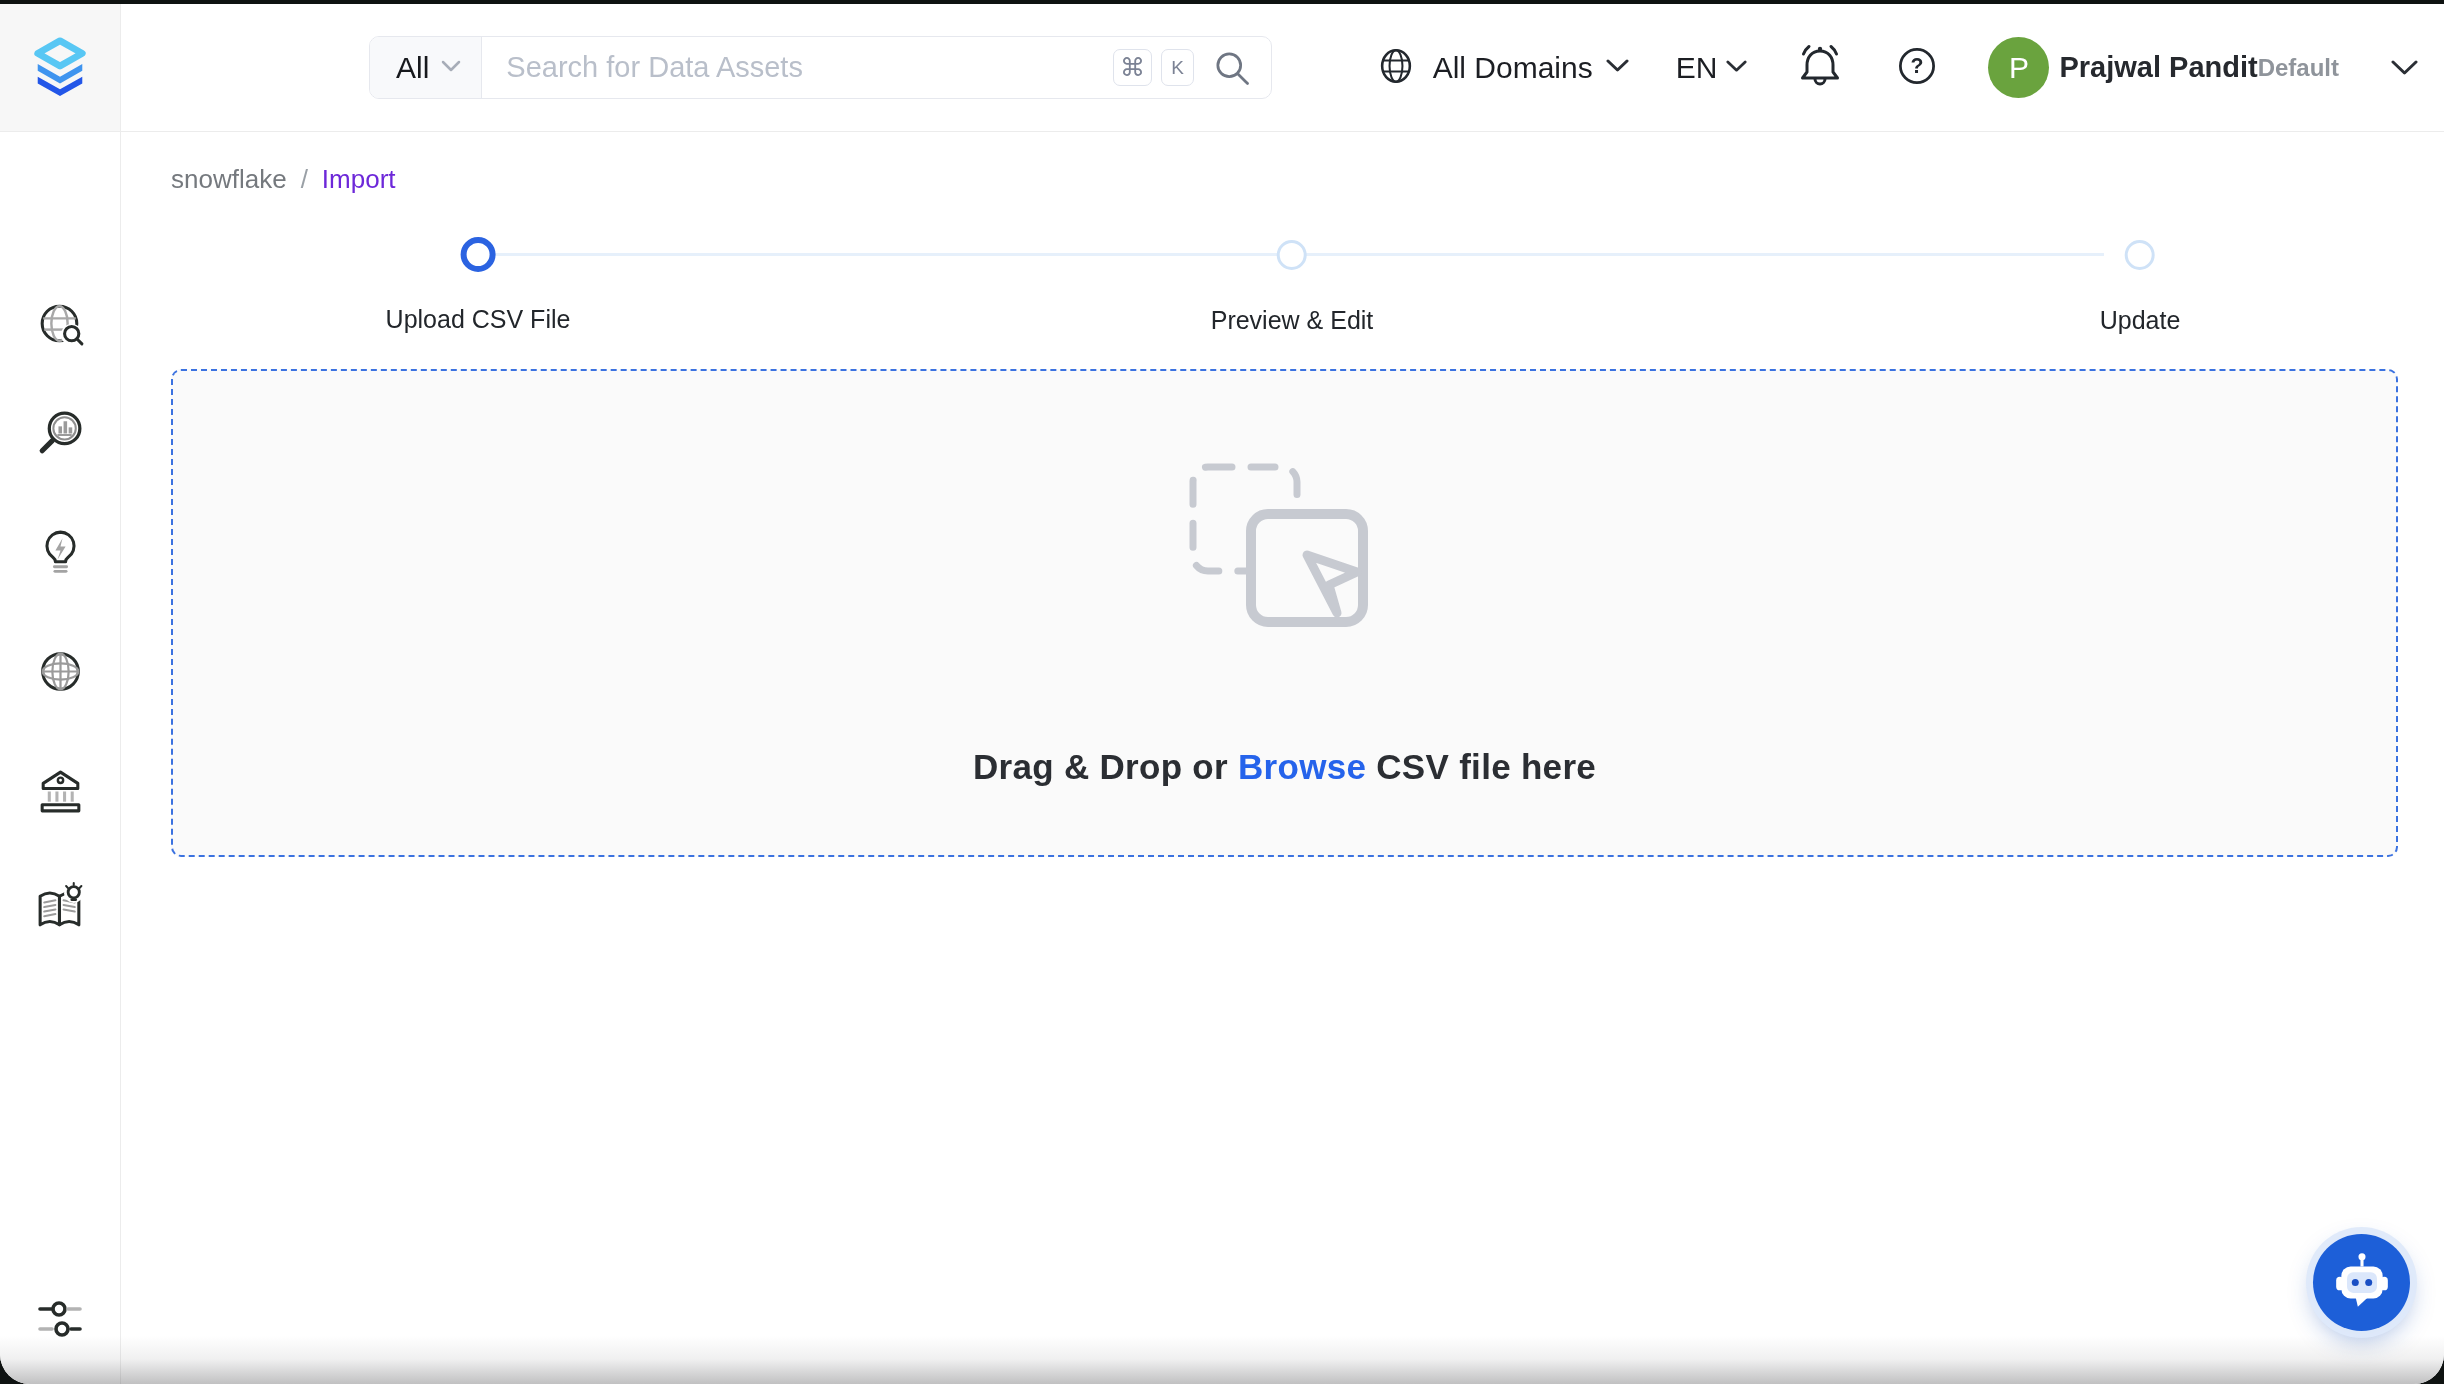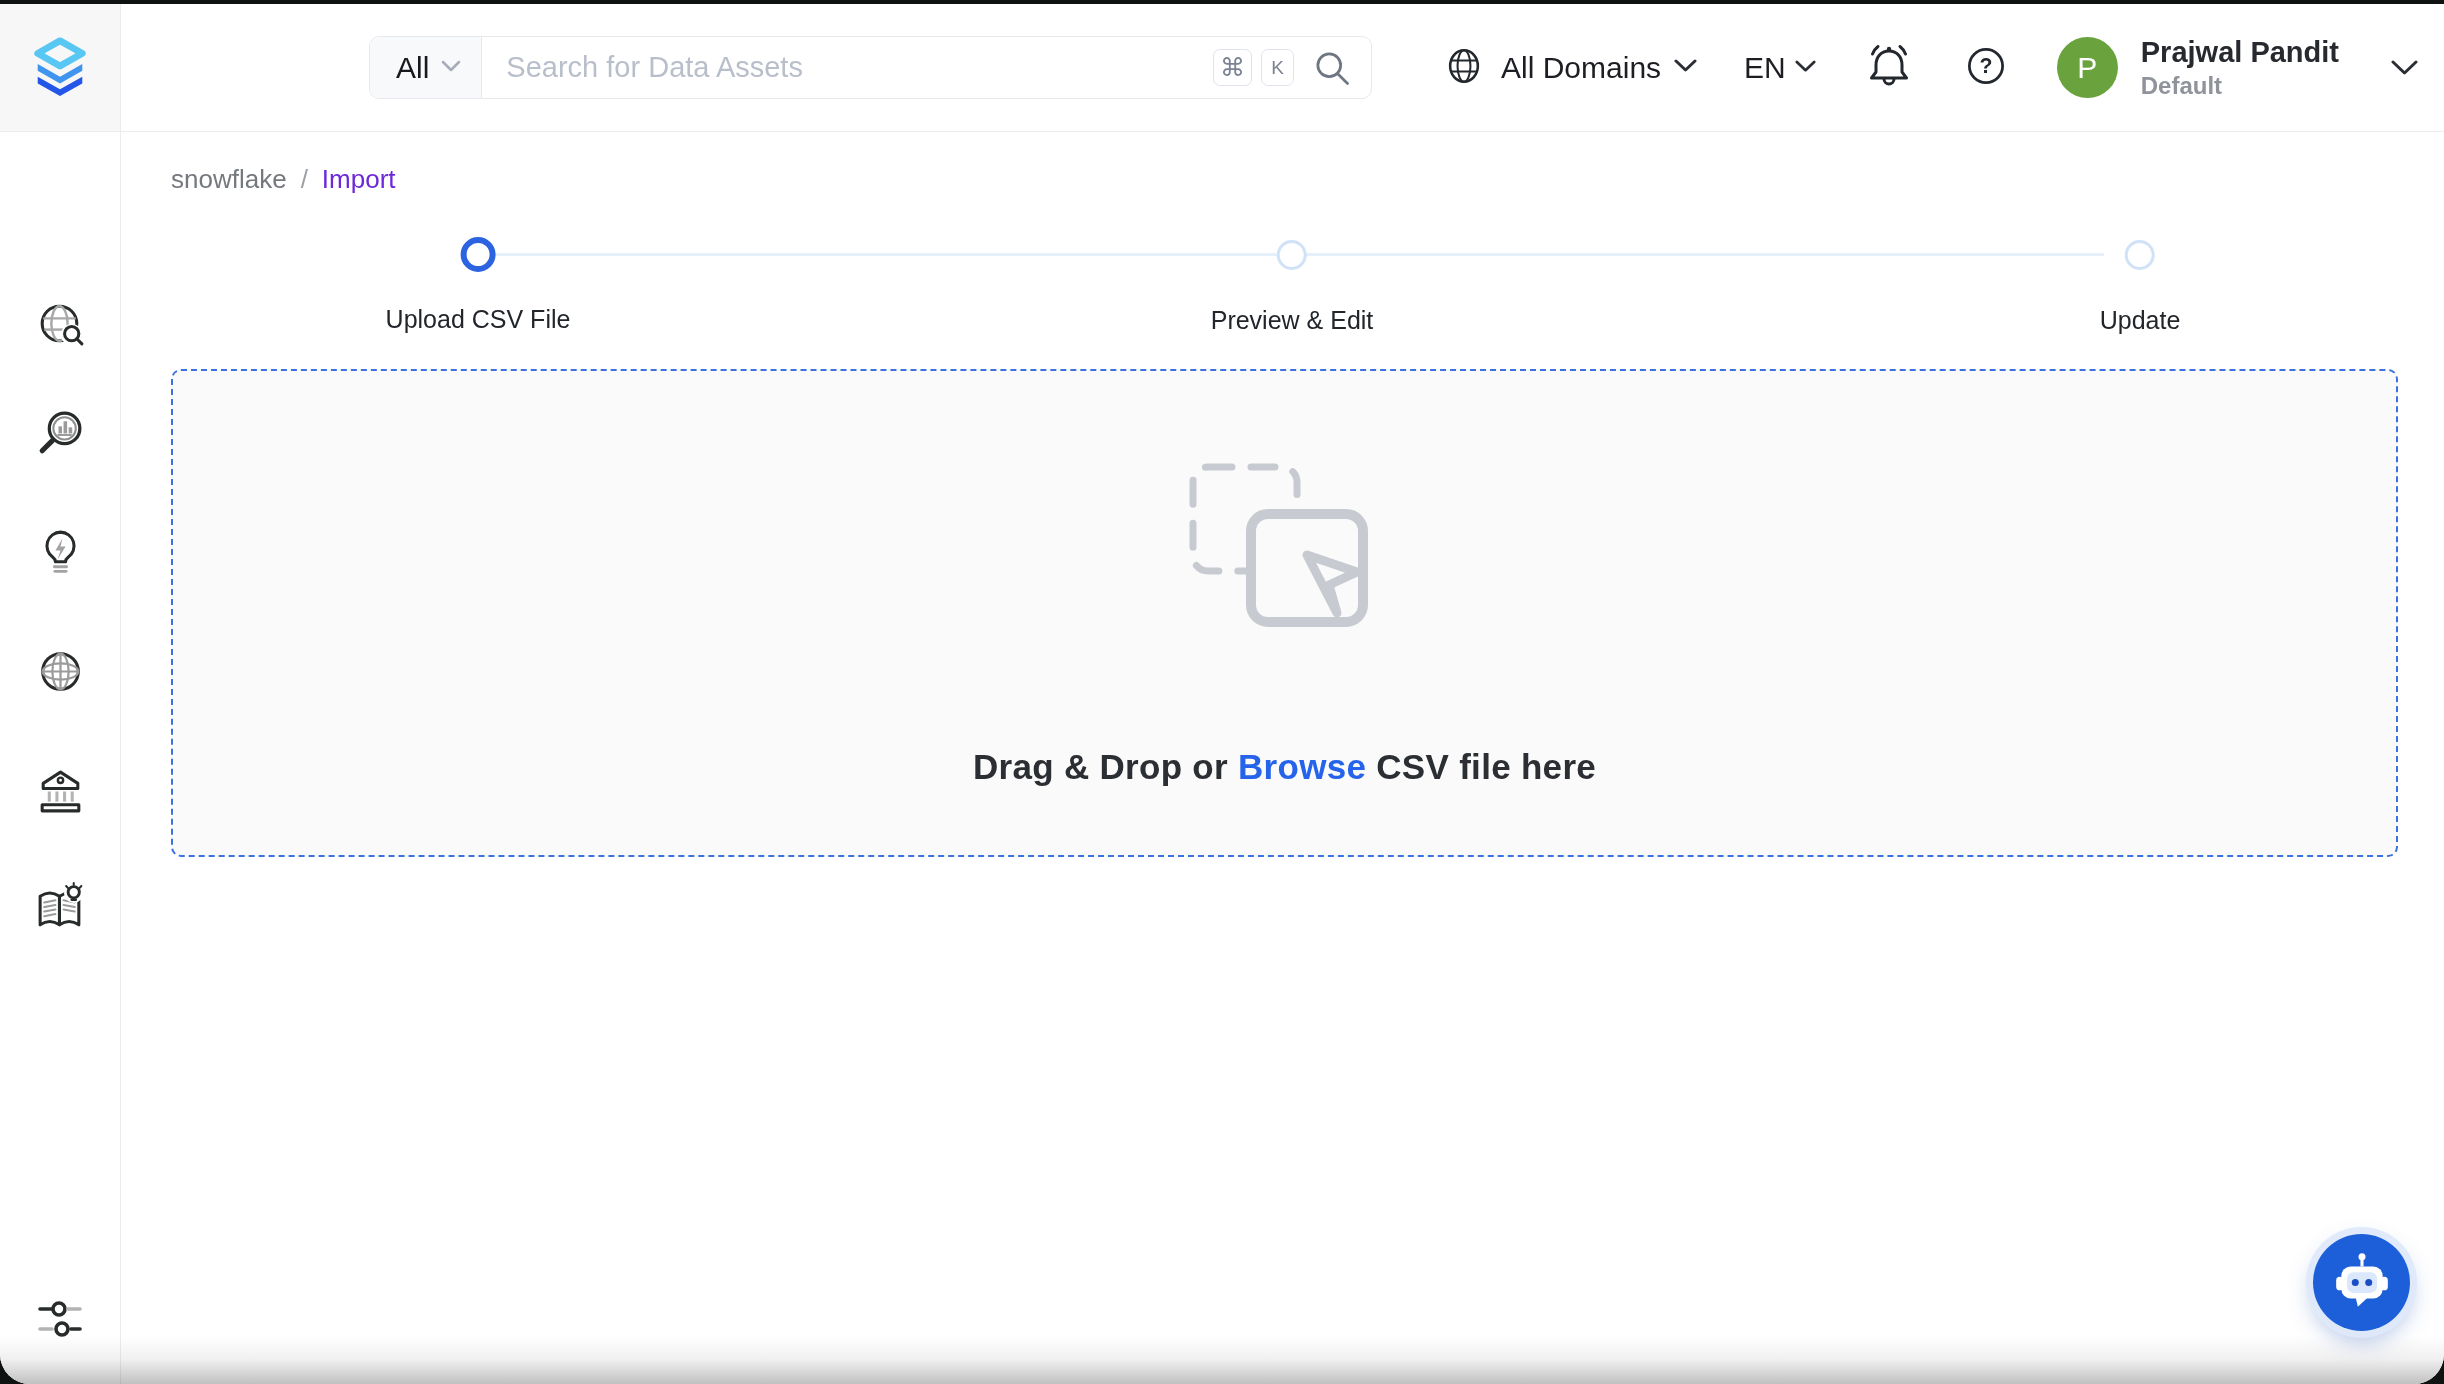--- a/index.html
+++ b/index.html
@@ -24,21 +24,21 @@
     background:#fff; border-bottom:1px solid #ececec;
   }
   .logo-cell {
     position:absolute; left:0; top:0; width:121px; height:127px;
     background:#f7f7f7; border-right:1px solid #ececec;
     display:flex; align-items:center; justify-content:center;
     cursor:pointer;
   }
   .search-wrap {
     position:absolute; left:369px; top:32px;
-    width:1003px; height:63px;
+    width:903px; height:63px;
     border:1.5px solid #e6e8ee; border-radius:10px;
     display:flex; align-items:center; background:#fff;
   }
   .search-scope {
     height:100%; padding:0 20px 0 26px;
     background:#f8f9fb; border-right:1px solid #e6e8ee;
     border-radius:9px 0 0 9px;
     display:flex; align-items:center; gap:12px; cursor:pointer;
   }
   .search-scope .scope-label { font-size:30px; color:#17191d; }
@@ -65,21 +65,21 @@
   }
   .hr-item { display:flex; align-items:center; gap:13px; cursor:pointer; }
   .hr-label { font-size:30px; color:#1c1e23; font-weight:500; white-space:nowrap; }
   .icon-btn { background:none; border:none; cursor:pointer; display:flex; align-items:center; }
   .user-chip { display:flex; align-items:center; cursor:pointer; }
   .avatar {
     width:61px; height:61px; border-radius:50%;
     display:flex; align-items:center; justify-content:center;
     color:#fff; font-size:30px; font-weight:400;
   }
-  .user-names { margin-left:23px; display:flex; flex-direction:column; line-height:1.15; }
+  .user-names { margin-left:10px; display:flex; flex-direction:row; line-height:1.15; }
   .user-name { font-size:29px; font-weight:700; color:#26292e; }
   .user-role { font-size:24px; color:#8f949b; margin-top:3px;font-weight:bold; }
   .user-caret { margin-left:52px; display:flex; }
 
   
   .sidebar {
     position:absolute; left:0; top:128px; bottom:0; width:121px;
     background:#fff; border-right:1px solid #ececec;
   }
   .nav-btn {

